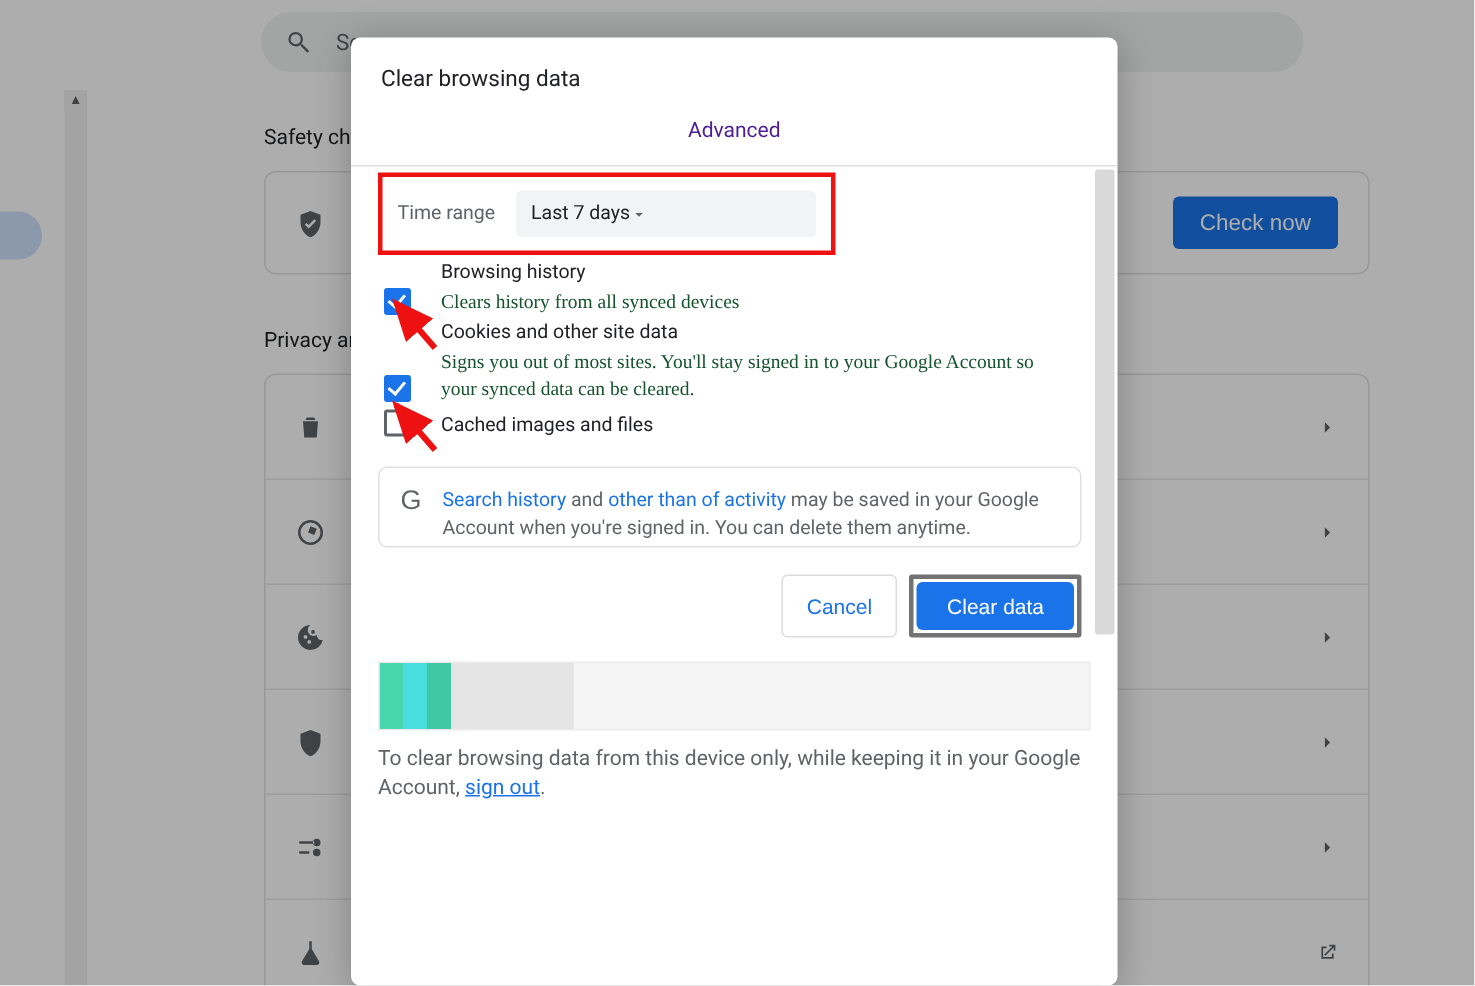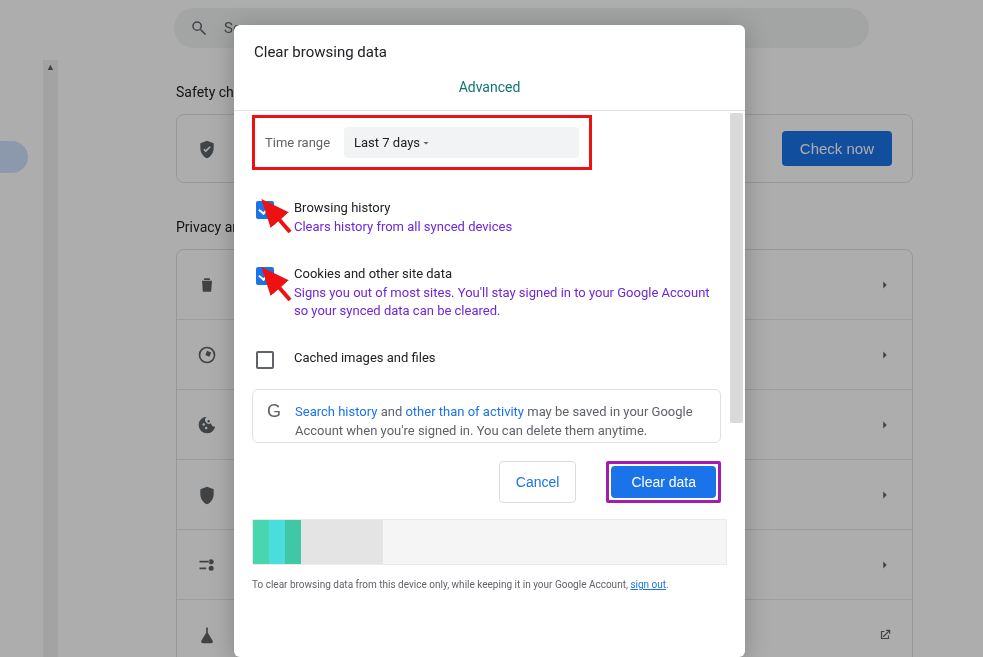--- a/index.html
+++ b/index.html
@@ -85,94 +85,94 @@
     display:flex; flex-direction:column;
   }
   .modal-title {
     padding:18px 20px 6px 20px; font-size:15px; color:#202124;
   }
   .tabs {
     display:flex; border-bottom:1px solid #e0e0e0;
   }
   .tab {
     flex:1; text-align:center; padding:12px 0 13px 0;
-    font-size:14px; color:#0f766e; cursor:pointer;
+    font-size:14px; color:#4c1d95; cursor:pointer;
     border-bottom:2px solid transparent;
   }
   .tab.active {
     color:#1a73e8; font-weight:500; border-bottom:3px solid #1a73e8;
   }
   .modal-body {
     position:relative; flex:1; padding:0 18px 0 18px; overflow:hidden;
   }
   .body-scroll { position:absolute; right:2px; top:2px; width:13px; height:310px; background:#d9d9d9; border-radius:2px;}
   
   .time-range-highlight {
-    border:3px solid #e11; padding:9px 10px; margin-top:4px; width:340px;
+    border:3px solid #e11; padding:9px 10px; margin-top:4px; width:305px;
     display:flex; align-items:center; gap:14px;
   }
   .time-label { font-size:13px; color:#5f6368; }
   .select {
     flex:1; height:31px; background:#f1f3f4; border-radius:4px;
     display:flex; align-items:center; padding:0 10px; cursor:pointer;
     font-size:13px; color:#202124; 
   }
   .select svg { width:12px; height:12px; fill:#5f6368; }
   
   .cb-item {
-    display:flex; margin:30px 14px 0 4px; gap:20px;
+    display:flex; margin:4px 14px 0 4px; gap:20px;align-items:flex-end;
   }
   .cb {
     width:18px; height:18px; border:2px solid #5f6368; border-radius:2px;
     flex:none; cursor:pointer; margin-top:1px; position:relative;
   }
   .cb.checked { background:#1a73e8; border-color:#1a73e8; }
   .cb.checked::after {
     content:""; position:absolute; left:3px; top:0px;
     width:5px; height:9px; border:solid #fff; border-width:0 2px 2px 0;
     transform:rotate(40deg);
   }
   .cb-text strong { font-size:13px; color:#202124; font-weight:400; }
-  .cb-text .desc { font-size:13px; color:#6d28d9; margin-top:3px; line-height:18px; }
+  .cb-text .desc { font-size:13px; color:#14532d; margin-top:3px; line-height:18px;font-family:Liberation Serif, serif; }
 
   .info-box {
     margin:20px 6px 0 0; border:1px solid #e0e0e0; border-radius:6px;
     padding:12px 14px; display:flex; gap:14px; font-size:13px; color:#5f6368;
     line-height:19px; height:54px; overflow:hidden;
   }
   .info-box .g { font-family:Arial; font-size:18px; font-weight:500; color:#5f6368; width:20px; text-align:center; }
   .info-box a { color:#1a73e8; }
 
   .modal-actions {
     display:flex; justify-content:flex-end; gap:8px;
     margin:18px 6px 0 0;
   }
   .btn-outline {
     background:#fff; color:#1a73e8; border:1px solid #dadce0;
     padding:8px 16px; border-radius:4px; font-size:14px; cursor:pointer;
     font-weight:500;
     text-align:center;
   }
   .clear-highlight {
-    border:3px solid #a21caf; padding:2px; border-radius:2px;margin-left:22px;
+    border:3px solid #737373; padding:2px; border-radius:2px;
   }
   .btn-primary {
     background:#1a73e8; color:#fff; border:none;
     padding:8px 20px; border-radius:4px; font-size:14px; cursor:pointer;
     font-weight:500;
   }
   
   .pixelated {
     margin:16px 0 10px 0; height:46px; border:1px solid #e8e8e8;
     background:
       linear-gradient(90deg,#29cfa0 0 16px,#2bd8d8 16px 32px,#1fbf95 32px 48px,#e0e0e0 48px 130px,#f4f4f4 130px 100%);
     opacity:.85;
   }
   .footer-note {
-    font-size:10px; color:#5f6368; line-height:19px;
+    font-size:14px; color:#5f6368; line-height:19px;
   }
   .footer-note a { color:#1a73e8; text-decoration:underline; }
 
   
   .arrow-annot {
     position:absolute; z-index:20; pointer-events:none;
   }
 </style>
 </head>
 <body>

